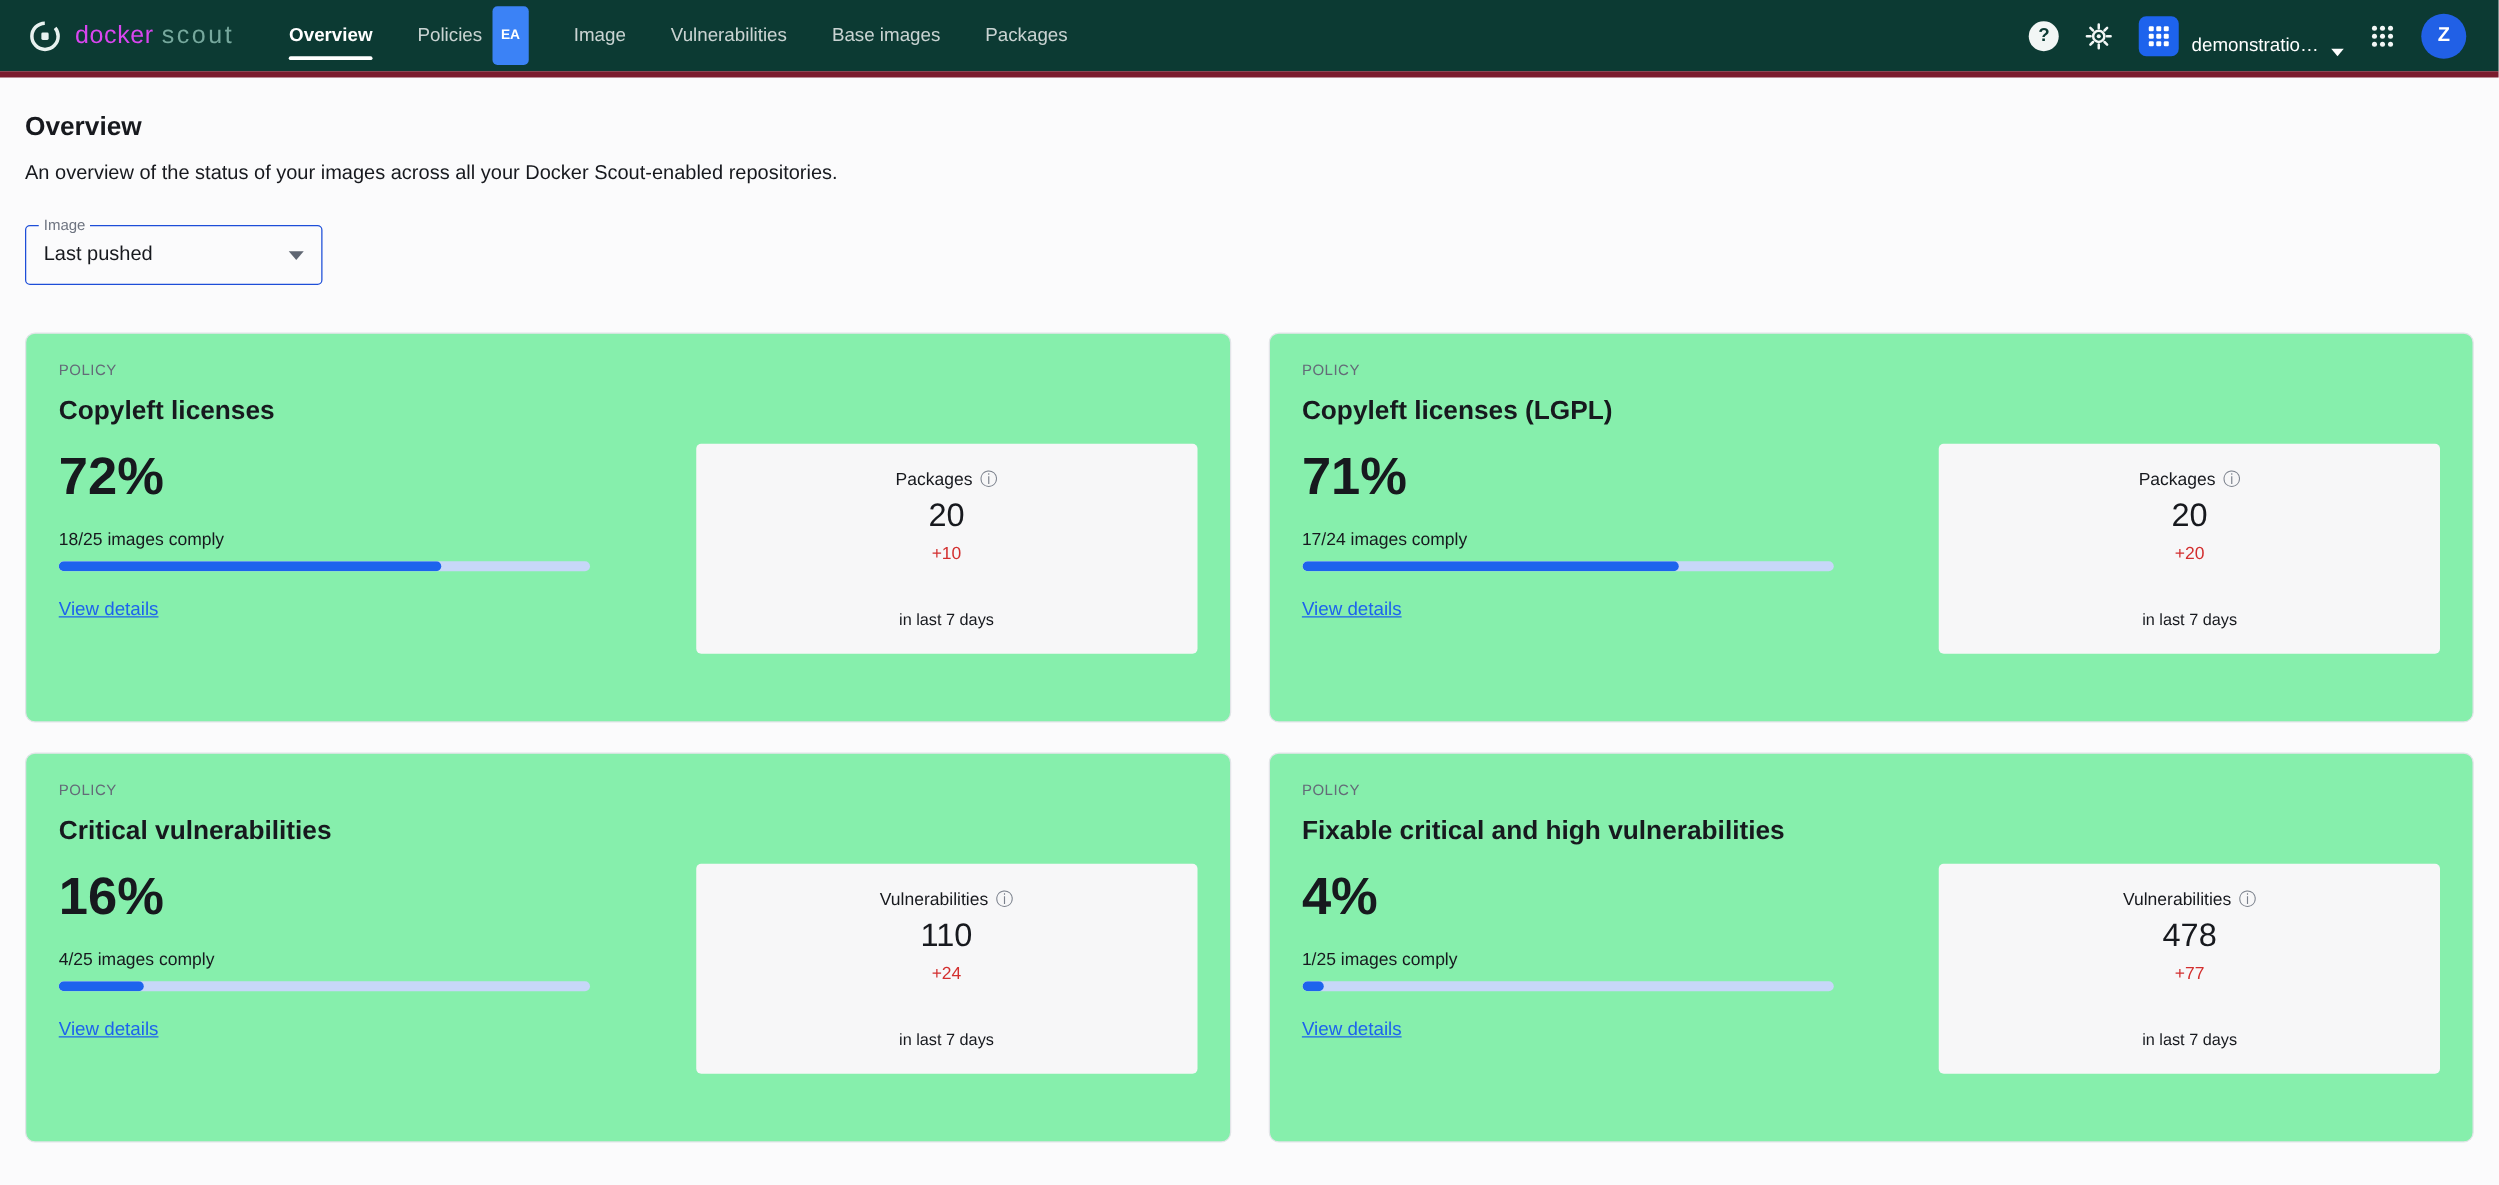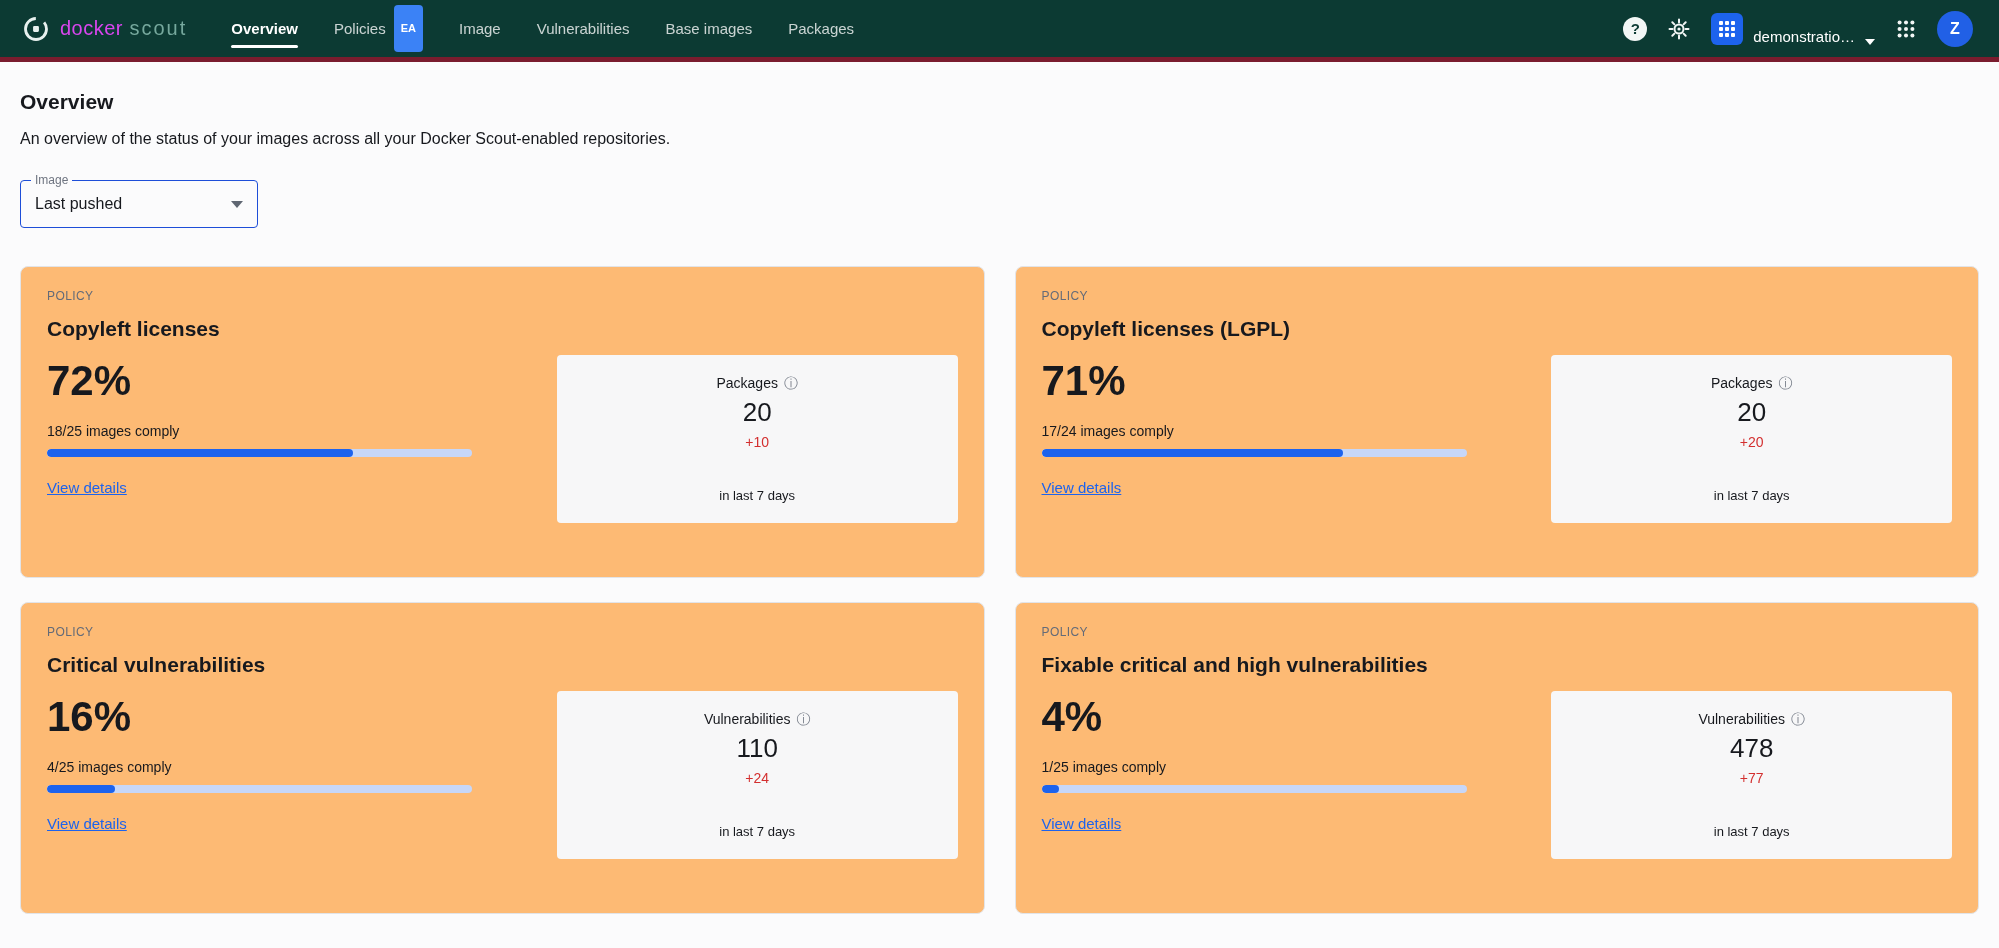--- a/index.html
+++ b/index.html
@@ -120,21 +120,21 @@
   }
 
   
   .cards {
     margin-top:38px;
     display:grid;
     grid-template-columns:1fr 1fr;
     gap:24px 30px;
   }
   .card {
-    background:#fdba74;
+    background:#86efac;
     border:1px solid #e2e4e8;
     border-radius:8px;
     padding:22px 26px;
     min-height:312px;
   }
   .kicker { font-size:12px; color:#646b78; font-weight:500; letter-spacing:.4px; }
   .card-title { font-size:21px; font-weight:600; margin-top:14px; }
   .card-body { display:flex; margin-top:6px; }
   .left-col { width:50%; padding-right:30px; }
   .percent { font-size:42px; font-weight:700; margin-top:10px; }

